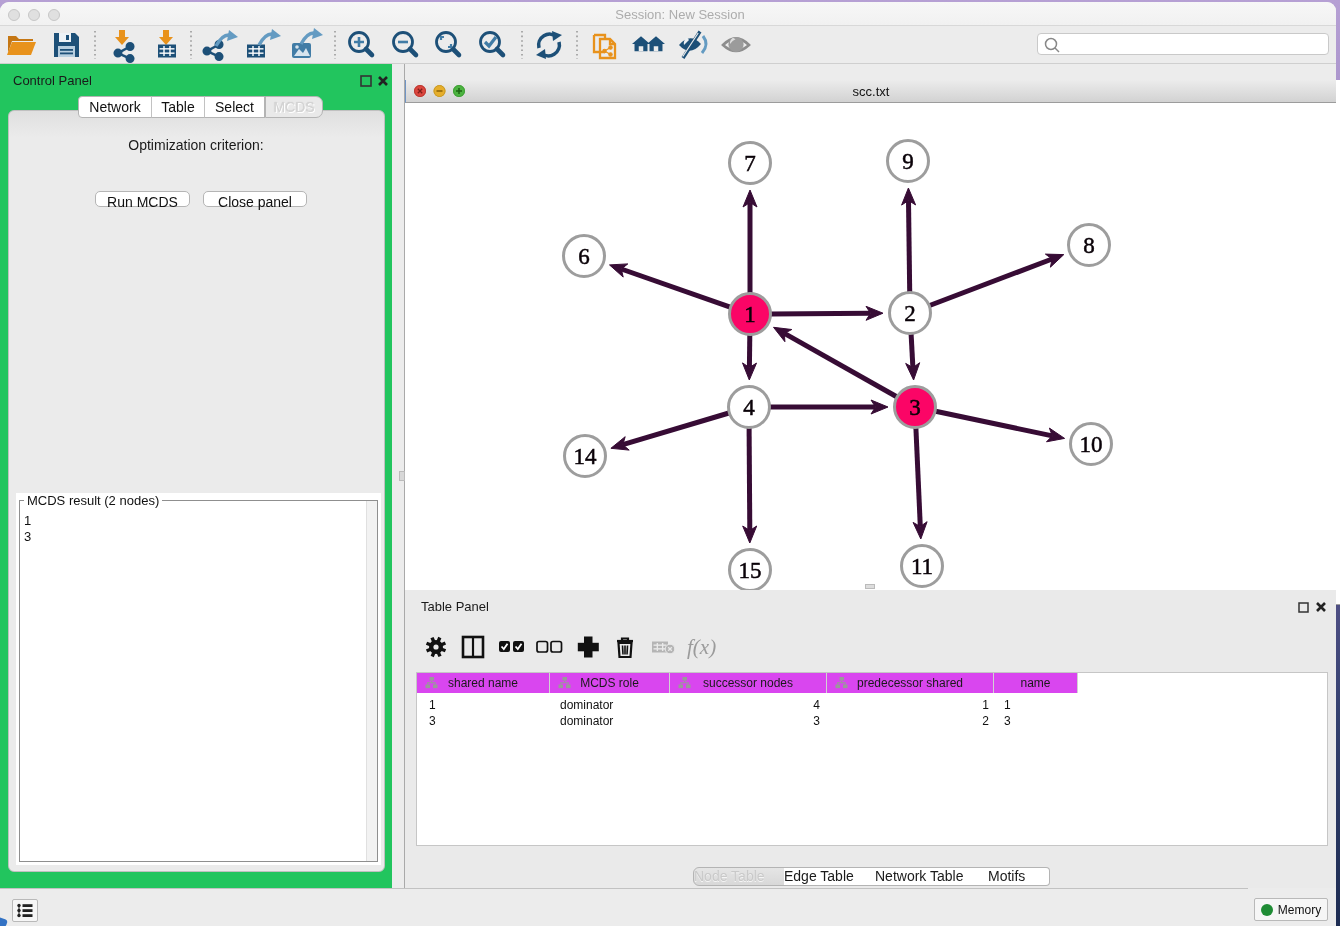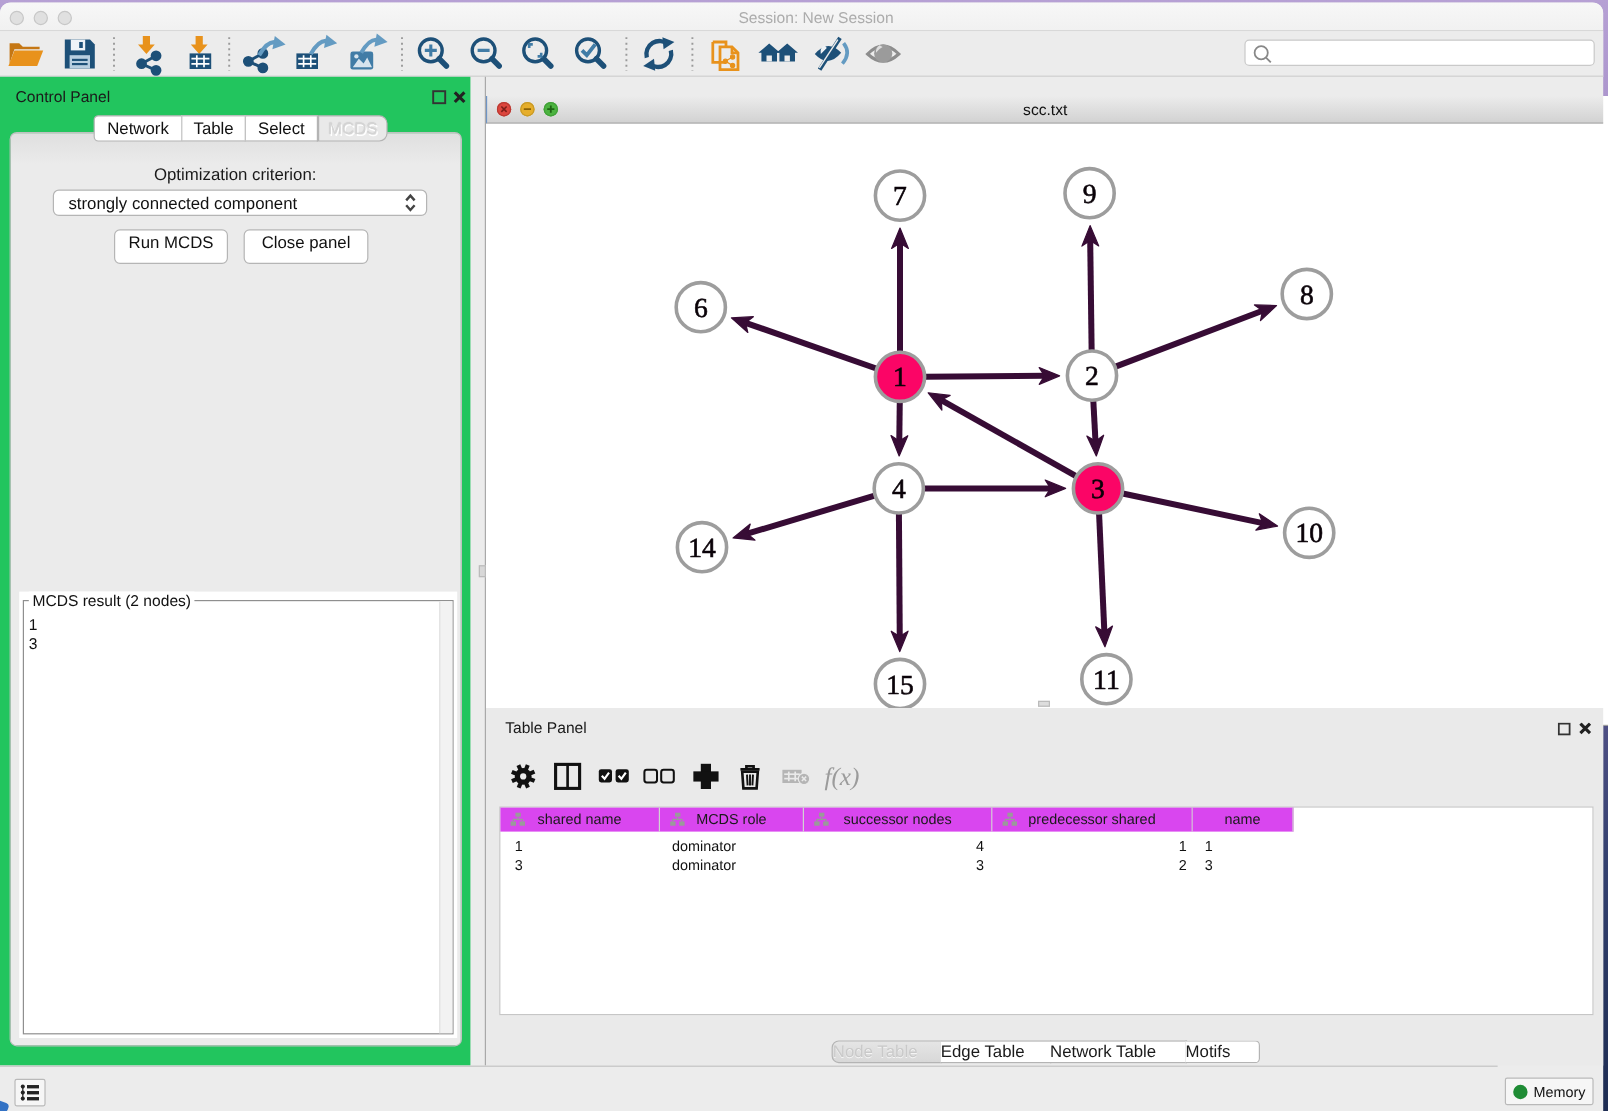--- a/index.html
+++ b/index.html
@@ -23,21 +23,21 @@
 #cpanel { position:absolute; left:0; top:64px; width:392px; height:824px; background:#22c55e; }
 #cp-title { position:absolute; left:13px; top:9px; font-size:13px; color:#1a1a1a; }
 .pico { position:absolute; }
 .tab { position:absolute; top:32px; height:22px; background:#fff; border:1px solid #b4b4b4;
   font-size:14px; color:#111; text-align:center; line-height:20px; z-index:3; }
 #cp-box { position:absolute; left:8px; top:46px; width:377px; height:762px;
   background:linear-gradient(#dfdfdf, #ebebeb 26px); border:1px solid #c0c0c0; border-radius:6px; }
 #opt-label { position:absolute; left:0; top:73px; width:100%; text-align:center; font-size:14px; color:#1a1a1a; }
 #dropdown { position:absolute; left:44px; top:94px; width:312px; height:22px; background:#fff;
   border:1px solid #b5b5b5; border-radius:5px; font-size:14px; color:#111; line-height:20px; padding-left:12px; }
-.btn { position:absolute; top:127px; height:29px; background:#fff; border:1px solid #b5b5b5;
+.btn { position:absolute; top:127px; height:16px; background:#fff; border:1px solid #b5b5b5;
   border-radius:5px; font-size:14px; color:#111; text-align:center; line-height:20px; }
 #resultwhite { position:absolute; left:16px; top:429px; width:365px; height:372px; background:#fff; }
 #resultborder { position:absolute; left:19px; top:436px; width:359px; height:362px; border:1px solid #8f8f8f; }
 #resultlegend { position:absolute; left:24px; top:429px; font-size:13px; color:#111; background:#fff; padding:0 3px; }
 #resulttext { position:absolute; left:24px; top:449px; font-size:13px; line-height:16px; color:#111; }
 #resultscroll { position:absolute; left:366px; top:437px; width:11px; height:360px; background:#f2f2f2; border-left:1px solid #e0e0e0; }
 #vsplit { position:absolute; left:404px; top:64px; width:1px; height:824px; background:#a9a9a9; }
 #vgrip { position:absolute; left:399px; top:471px; width:6px; height:10px; background:#d8d8d8; border:1px solid #bbb; }
 
 #netwin { position:absolute; left:405px; top:64px; width:949px; height:525px; background:#fff; border-bottom:1px solid #9e9e9e;margin-top:16px; }
@@ -193,26 +193,20 @@
     <rect x="1" y="2" width="10" height="10" fill="none" stroke="#333" stroke-width="1.6"></rect>
     <path d="M19 3 L27 11 M27 3 L19 11" stroke="#222" stroke-width="2.6" fill="none"></path>
   </svg>
   <div id="cp-box"></div>
   <div class="tab" style="left:78px; width:74px; border-radius:4px 0 0 4px;">Network</div>
   <div class="tab" style="left:151px; width:54px; border-left:1px solid #c2c2c2;">Table</div>
   <div class="tab" style="left:204px; width:61px; border-left:1px solid #c2c2c2;">Select</div>
   <div class="tab" style="left:265px; width:58px; border-radius:0 7px 7px 0;
     background:#e9e9e9; color:#d4d4d4; text-shadow:1px 1px 0 #ffffff, 0 0 1px #c4c4c4;">MCDS</div>
   <div id="opt-label">Optimization criterion:</div>
-  <div id="dropdown">strongly connected component
-    <svg width="12" height="18" style="position:absolute; right:7px; top:1px;">
-      <path d="M2.5 7 L6 3 L9.5 7" fill="none" stroke="#444" stroke-width="2"></path>
-      <path d="M2.5 11 L6 15 L9.5 11" fill="none" stroke="#444" stroke-width="2"></path>
-    </svg>
-  </div>
   <div class="btn" style="left:95px; width:95px;">Run MCDS</div>
   <div class="btn" style="left:203px; width:104px;">Close panel</div>
   <div id="resultwhite"></div>
   <div id="resultborder"></div>
   <div id="resultscroll"></div>
   <div id="resultlegend">MCDS result (2 nodes)</div>
   <div id="resulttext">1<br>3</div>
 </div>
 <div id="vsplit"></div>
 <div id="vgrip"></div>

